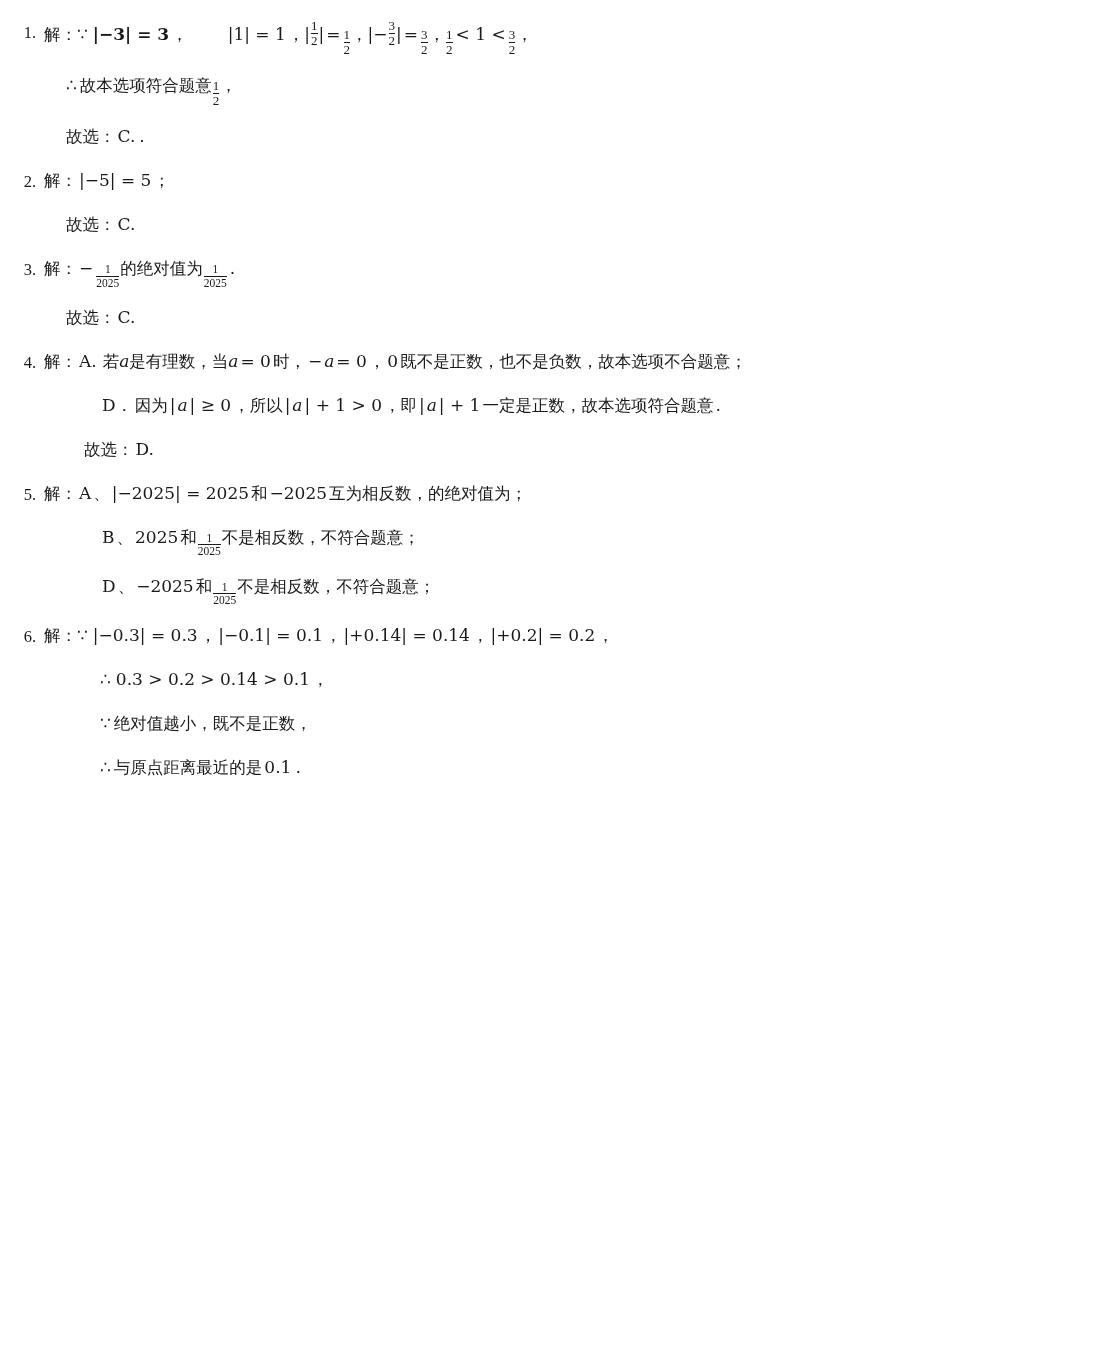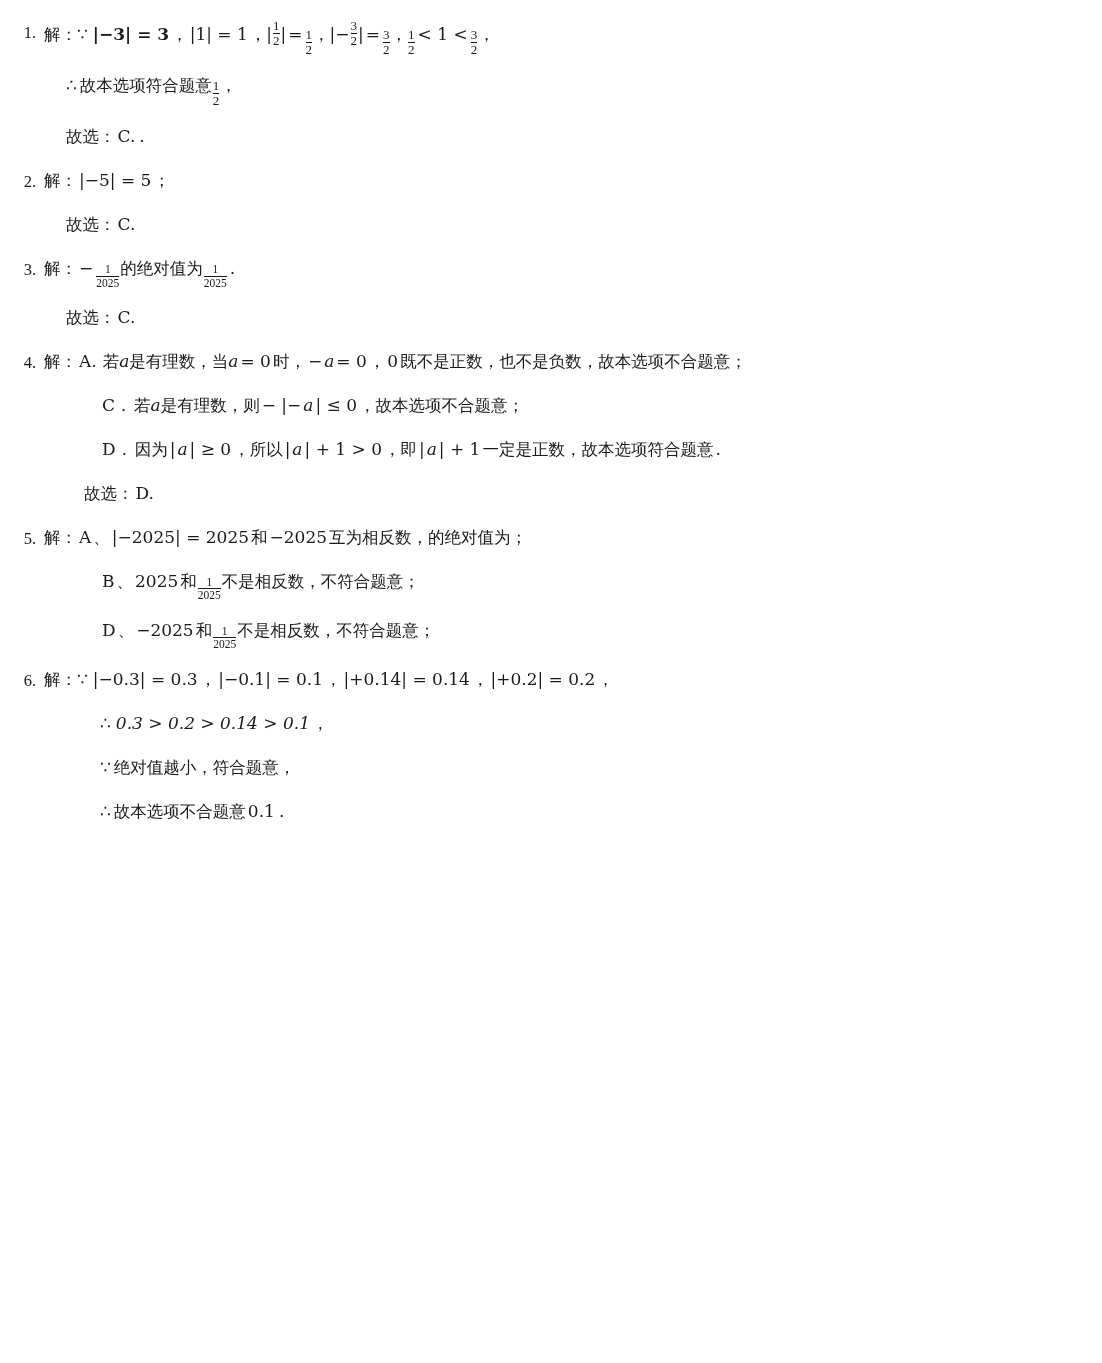--- a/index.html
+++ b/index.html
@@ -85,21 +85,21 @@
   .thinsp { display: inline-block; width: 4px; }
 </style>
 </head>
 <body>
 
 <div class="page">
   <div id="content">
       <div class="prob">
         <div class="line">
           <div class="num">1.</div>
-          <div class="body-txt"><span class="cjk">解：</span><span class="mu" style="padding: 0px 3px 0px 0px;">∵</span><span class="mu" style="padding: 0px 2px; font-weight: bold;">|−3| = 3</span><span class="cjk">，</span><span class="mu" style="padding: 0px 2px;">|1| = 1</span><span class="cjk">，</span><span style="display: inline-flex; align-items: center;">
+          <div class="body-txt"><span class="cjk">解：</span><span class="mu" style="padding: 0px 3px 0px 0px;">∵</span><span class="mu" style="padding: 0px 2px; font-weight: bold;">|−3| = 3</span><span class="cjk">，</span><span class="mu" style="padding: 0px 2px; margin-left: 38px;">|1| = 1</span><span class="cjk">，</span><span style="display: inline-flex; align-items: center;">
               <span class="mu">|</span>
               <span class="frac">
                 <span class="numr">1</span>
                 <span class="den">2</span>
               </span>
               <span class="mu">|</span>
             </span><span class="mu" style="padding: 0px 2px;">=</span><span style="display: inline-flex; align-items: center;">
               <span class="frac">
                 <span class="numr">1</span>
                 <span class="den">2</span>
@@ -172,24 +172,20 @@
           <div class="body-txt indent-1"><span class="cjk">故选：</span><span class="mu" style="padding: 0px 2px;">C.</span></div>
         </div>
       </div>
       <div class="prob">
         <div class="line">
           <div class="num">4.</div>
           <div class="body-txt"><span class="cjk">解：</span><span class="mu" style="padding: 0px 2px;">A.</span><span class="thinsp"></span><span class="cjk">若</span><span class="m">a</span><span class="cjk">是有理数，当</span><span class="m">a</span><span class="mu" style="padding: 0px 2px;">= 0</span><span class="cjk">时，</span><span class="mu" style="padding: 0px 2px;">−</span><span class="m">a</span><span class="mu" style="padding: 0px 2px;">= 0</span><span class="cjk">，</span><span class="mu" style="padding: 0px 2px;">0</span><span class="cjk">既不是正数，也不是负数，故本选项不合题意；</span></div>
         </div>
         <div class="line">
           <div class="num blank">4.</div>
-          <div class="body-txt indent-2"><span class="mu" style="padding: 0px 2px;">C．</span><span class="cjk">若</span><span class="m">a</span><span class="cjk">是有理数，则</span><span class="mu" style="padding: 0px 2px;">− |−</span><span class="m">a</span><span class="mu" style="padding: 0px 2px;">| ≤ 0</span><span class="cjk">，故本选项不合题意；</span></div>
-        </div>
-        <div class="line">
-          <div class="num blank">4.</div>
           <div class="body-txt indent-2"><span class="mu" style="padding: 0px 2px;">D．</span><span class="cjk">因为</span><span class="mu" style="padding: 0px 2px;">|</span><span class="m">a</span><span class="mu" style="padding: 0px 2px;">| ≥ 0</span><span class="cjk">，所以</span><span class="mu" style="padding: 0px 2px;">|</span><span class="m">a</span><span class="mu" style="padding: 0px 2px;">| + 1 &gt; 0</span><span class="cjk">，即</span><span class="mu" style="padding: 0px 2px;">|</span><span class="m">a</span><span class="mu" style="padding: 0px 2px;">| + 1</span><span class="cjk">一定是正数，故本选项符合题意</span><span class="mu" style="padding: 0px 2px;">.</span></div>
         </div>
         <div class="line">
           <div class="num blank">4.</div>
           <div class="body-txt indent-3"><span class="cjk">故选：</span><span class="mu" style="padding: 0px 2px;">D.</span></div>
         </div>
       </div>
       <div class="prob">
         <div class="line">
           <div class="num">5.</div>
@@ -214,25 +210,25 @@
             </span><span class="cjk">不是相反数，不符合题意；</span></div>
         </div>
       </div>
       <div class="prob">
         <div class="line">
           <div class="num">6.</div>
           <div class="body-txt"><span class="cjk">解：</span><span class="mu" style="padding: 0px 3px 0px 0px;">∵</span><span class="mu" style="padding: 0px 2px;">|−0.3| = 0.3</span><span class="cjk">，</span><span class="mu" style="padding: 0px 2px;">|−0.1| = 0.1</span><span class="cjk">，</span><span class="mu" style="padding: 0px 2px;">|+0.14| = 0.14</span><span class="cjk">，</span><span class="mu" style="padding: 0px 2px;">|+0.2| = 0.2</span><span class="cjk">，</span></div>
         </div>
         <div class="line">
           <div class="num blank">6.</div>
-          <div class="body-txt indent-2"><span class="mu" style="padding: 0px 3px 0px 0px;">∴</span><span class="mu" style="padding: 0px 2px; font-style: italic;">0.3 &gt; 0.2 &gt; 0.14 &gt; 0.1</span><span class="cjk">，</span></div>
+          <div class="body-txt indent-2"><span class="mu" style="padding: 0px 3px 0px 0px;">∴</span><span class="mu" style="padding: 0px 2px;">0.3 &gt; 0.2 &gt; 0.14 &gt; 0.1</span><span class="cjk">，</span></div>
         </div>
         <div class="line">
           <div class="num blank">6.</div>
-          <div class="body-txt indent-2"><span class="mu" style="padding: 0px 3px 0px 0px;">∵</span><span class="cjk">绝对值越小，符合题意，</span></div>
+          <div class="body-txt indent-2"><span class="mu" style="padding: 0px 3px 0px 0px;">∵</span><span class="cjk">绝对值越小，既不是正数，</span></div>
         </div>
         <div class="line">
           <div class="num blank">6.</div>
-          <div class="body-txt indent-2"><span class="mu" style="padding: 0px 3px 0px 0px;">∴</span><span class="cjk">故本选项不合题意</span><span class="mu" style="padding: 0px 2px;">0.1</span><span class="mu" style="padding: 0px 2px;">.</span></div>
+          <div class="body-txt indent-2"><span class="mu" style="padding: 0px 3px 0px 0px;">∴</span><span class="cjk">与原点距离最近的是</span><span class="mu" style="padding: 0px 2px;">0.1</span><span class="mu" style="padding: 0px 2px;">.</span></div>
         </div>
       </div>
     </div>
 </div>
 
 </body></html>

